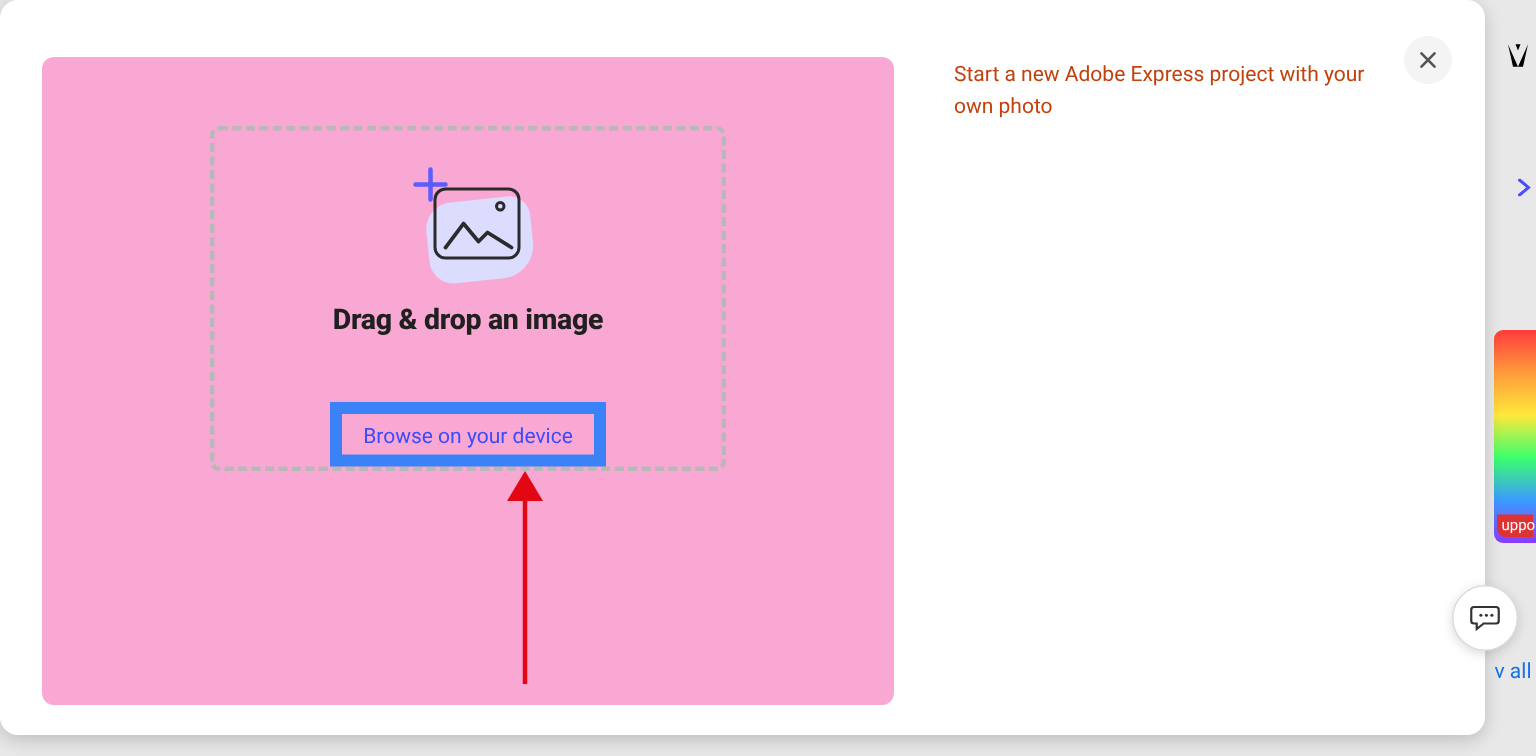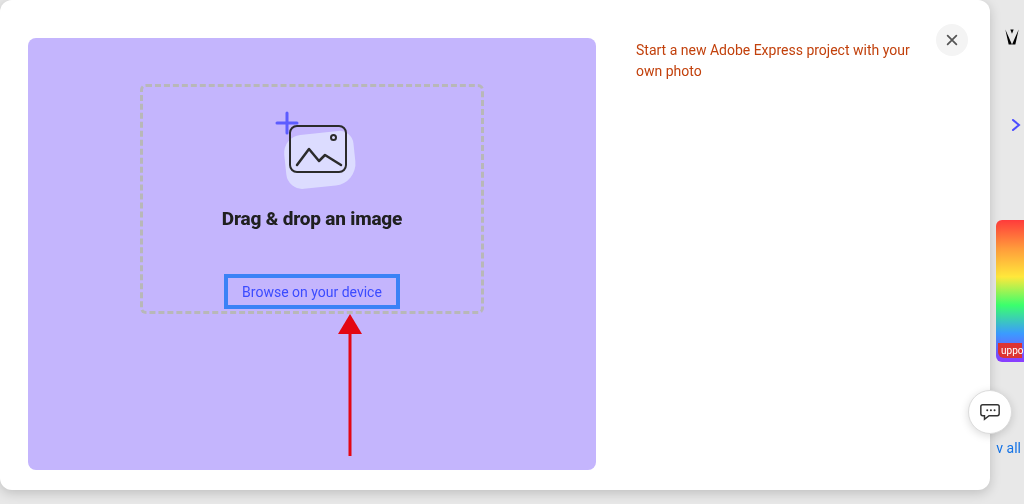--- a/index.html
+++ b/index.html
@@ -36,21 +36,21 @@
     box-shadow: 0 3px 12px rgba(0,0,0,0.18);
     display: flex;
   }
 
   .left-pane {
     flex: 0 0 624px;
     padding: 38px 28px 20px 28px;
   }
   .upload-card {
     width: 100%; height: 100%;
-    background: #c4b5fd;
+    background: #f9a8d4;
     border-radius: 8px;
     position: relative;
   }
   .dropzone {
     position: absolute;
     left: 112px; right: 112px; top: 46px; height: 230px;
     border: 3px dashed #b8b8b8;
     border-radius: 6px;
     display: flex; flex-direction: column; align-items: center;
     padding-top: 26px;
@@ -76,21 +76,21 @@
   }
   .img-glyph .plus {
     position: absolute; left: 6px; top: -4px; width: 28px; height: 28px;
     color: #5c5cff; display: flex; align-items: center; justify-content: center;
   }
   .drop-title {
     font-size: 19px; font-weight: 800; color: #202020; margin-bottom: 44px;
     letter-spacing: -0.2px;
   }
   .browse-wrap {
-    border: 4px solid #3b82f6; padding: 4px 14px;
+    border: 8px solid #3b82f6; padding: 4px 14px;
   }
   .browse-link {
     color: #3b4bff; font-size: 14px;
   }
 
   
   .arrow {
     position: absolute; left: 302px; top: 272px; width: 40px; height: 148px;
     pointer-events: none;
   }

